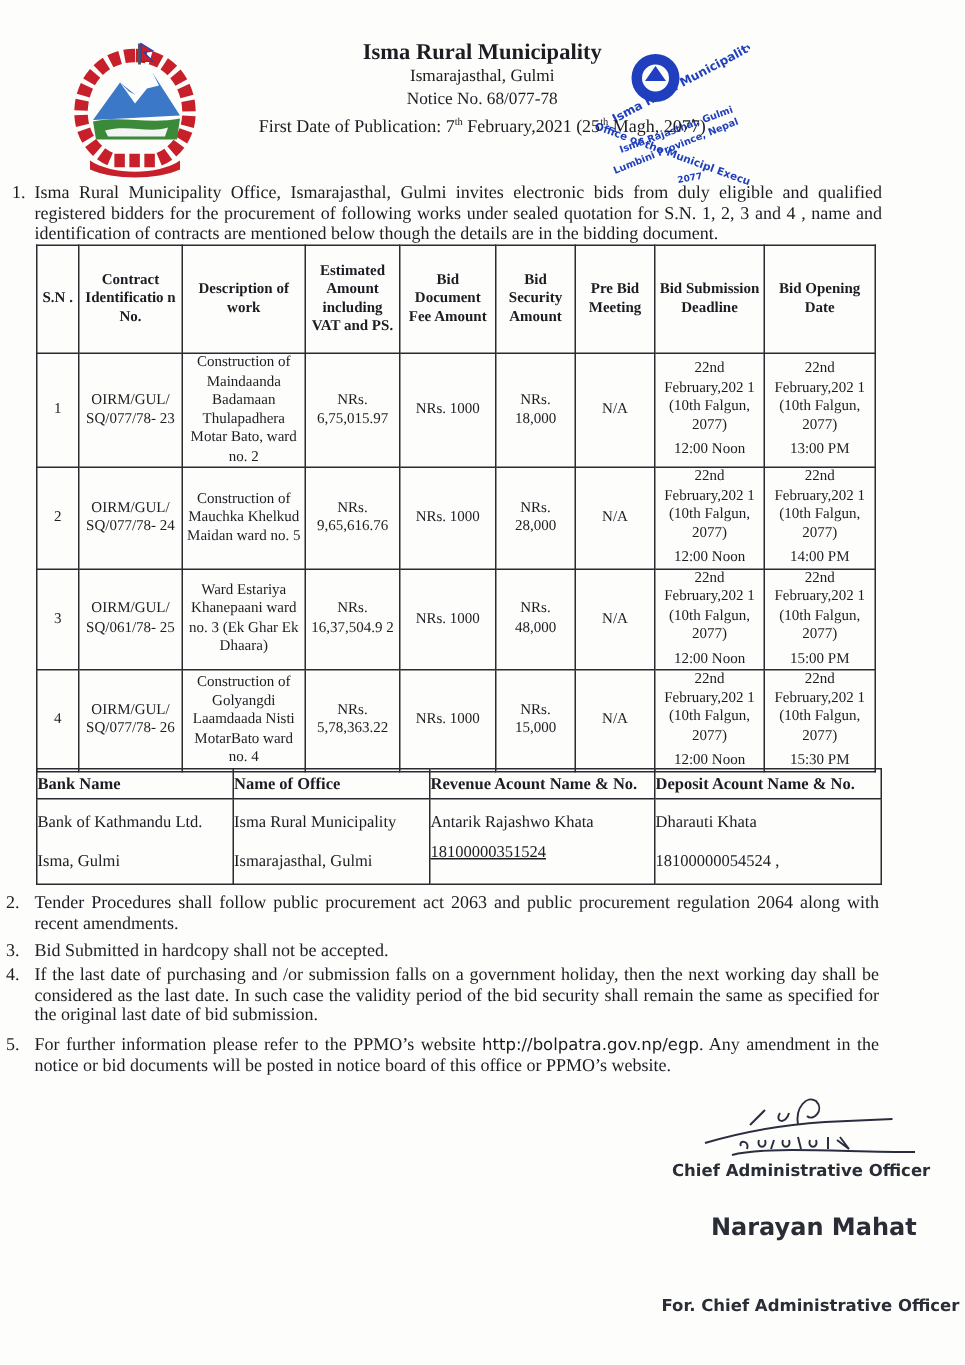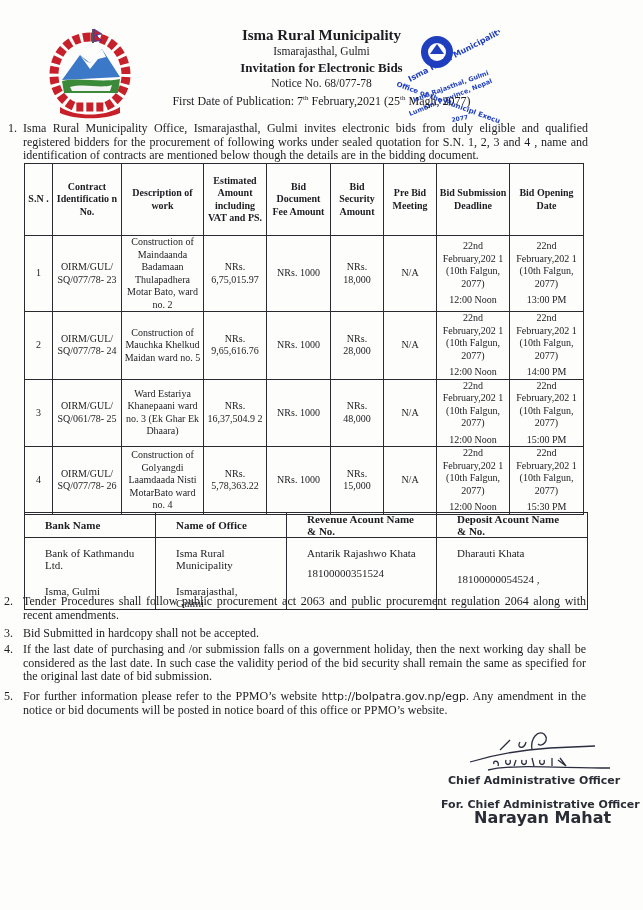--- a/index.html
+++ b/index.html
@@ -32,38 +32,38 @@
   }
   #bids-table th { font-weight:bold; height:71px; }
   #bids-table tr.r1 td { height:74px; }
   #bids-table tr.r2 td { height:66px; }
   #bids-table tr.r3 td { height:65px; }
   #bids-table tr.r4 td { height:64px; }
   .dl-time { display:block; margin-top:4px; }
 
   #bank-table { left:24px; top:512px; width:563px; table-layout:fixed; }
   #bank-table td, #bank-table th {
-    border:1.4px solid #2a2a30; font-size:11px; text-align:left; padding:0 20px;
+    border:1.4px solid #2a2a30; font-size:11px; text-align:left; padding:0 0;
   }
   #bank-table th { font-weight:bold; height:19px; }
   #bank-table td { height:56px; vertical-align:top; }
   .bk-l1 { display:block; margin-top:9px; }
   .bk-l2 { display:block; margin-top:14px; }
-  .bk-l2b { display:block; margin-top:8px; }
+  .bk-l2b { display:block; margin-top:8px;text-decoration:underline; }
 
   .item { position:absolute; left:4px; width:582px; font-size:12px; line-height:13.5px; text-align:justify; }
   .item .num { position:absolute; left:0; top:0; }
   .item .txt { margin-left:19px; display:block; }
   .mono { font-family:"DejaVu Sans", sans-serif; font-size:11px; }
 
   #sig-area { left:420px; top:720px; width:200px; height:120px; }
   .sig-text { font-family:"DejaVu Sans", sans-serif; font-weight:bold; color:#2a2d35; }
   #cao-title { left:448px; top:774px; font-size:11px; }
   #name { left:474px; top:808px; font-size:16px; }
-  #for-cao { left:441px; top:798px; font-size:11px; }
+  #for-cao { left:441px; top:864px; font-size:11px; }
 </style>
 </head>
 <body>
 
 <div id="emblem" class="abs">
   <svg width="100" height="95" viewBox="0 0 100 95">
     <path d="M50 12 C28 12 14 30 14 50 C14 66 24 78 36 82 L64 82 C76 78 86 66 86 50 C86 30 72 12 50 12Z" fill="none" stroke="#c8202a" stroke-width="9" stroke-dasharray="7 3"></path>
     <path d="M22 55 L40 30 L50 38 L62 24 L80 52 Z" fill="#3c78c8"></path>
     <path d="M40 30 L46 36 L50 38 L55 31 L62 24 L66 32 L58 34 L50 44 Z" fill="#ffffff"></path>
     <path d="M22 56 C40 52 60 58 80 54 L78 68 L24 68Z" fill="#3a8a3a"></path>
@@ -85,21 +85,20 @@
       <text x="22" y="78" font-size="6.5" transform="rotate(-20 22 78)">Isma Rajasthal, Gulmi</text>
       <text x="18" y="92" font-size="6.5" transform="rotate(-22 18 92)">Lumbini Province, Nepal</text>
       <text x="60" y="98" font-size="6" transform="rotate(-10 60 98)">2077</text>
     </g>
   </svg>
 </div>
 
 <div id="header-block" class="abs center">
   <div class="h-title">Isma Rural Municipality</div>
   <div class="h-line">Ismarajasthal, Gulmi</div>
-  <div class="h-bold">Invitation for Electronic Bids</div>
   <div class="h-line">Notice No. 68/077-78</div>
   <div class="h-pub"><span>First Date of Publication: 7</span><sup>th</sup><span> February,2021 (25</span><sup>th</sup><span> Magh, 2077)</span></div>
 </div>
 
 <div id="p1" class="abs para">
   <span class="num">1.</span>
   <div class="txt">Isma Rural Municipality Office, Ismarajasthal, Gulmi  invites electronic bids from duly eligible and qualified registered bidders for the procurement of following works under sealed quotation for S.N. 1, 2, 3 and 4 , name and identification of contracts are mentioned below though the details are in the bidding document.</div>
 </div>
 
 <table id="bids-table" class="abs">

